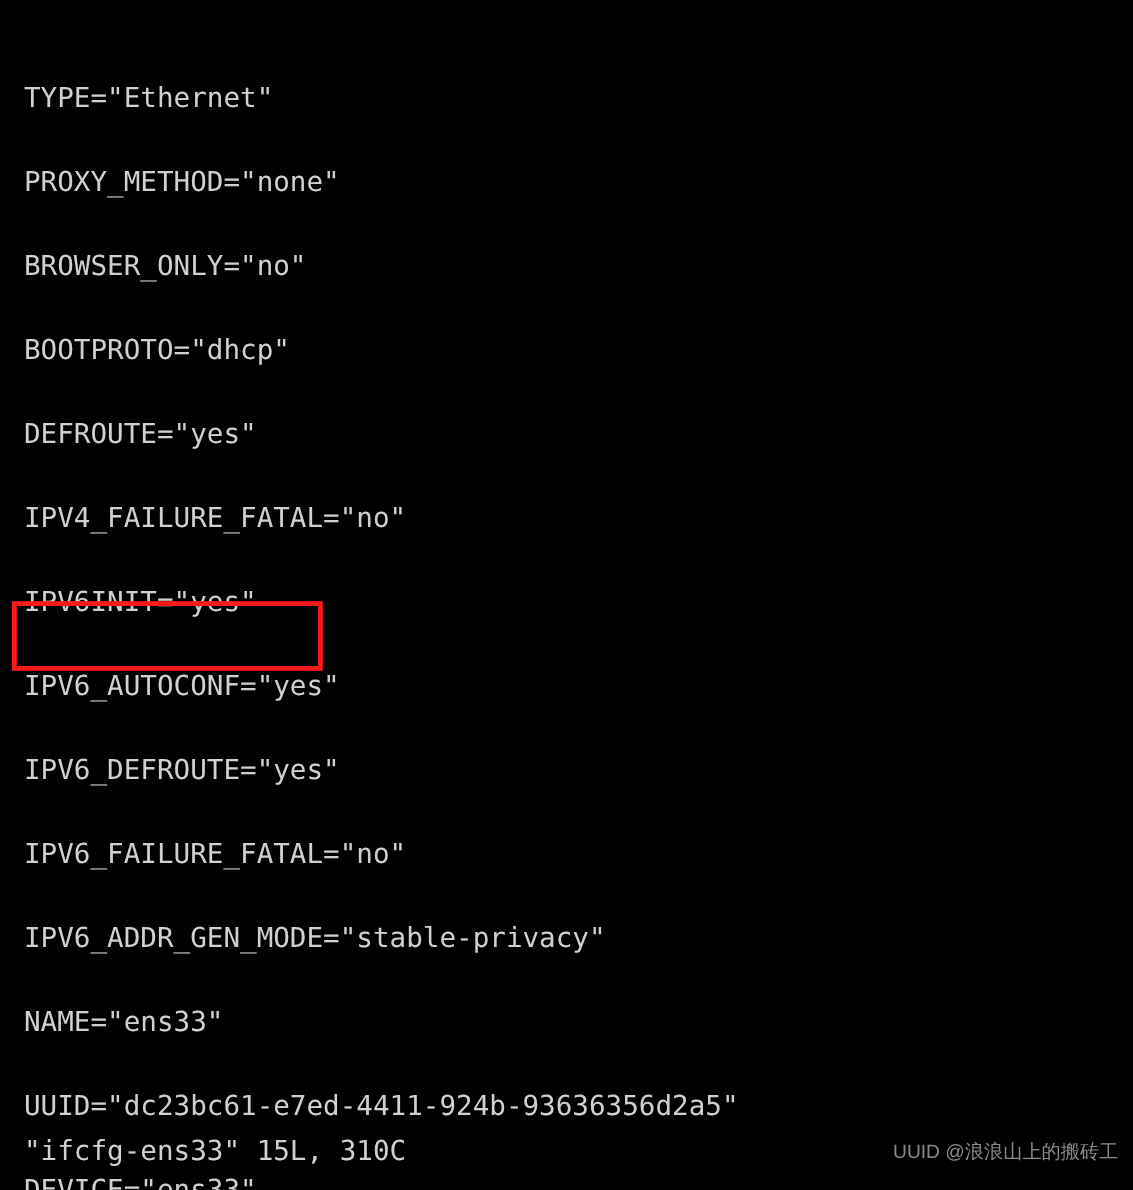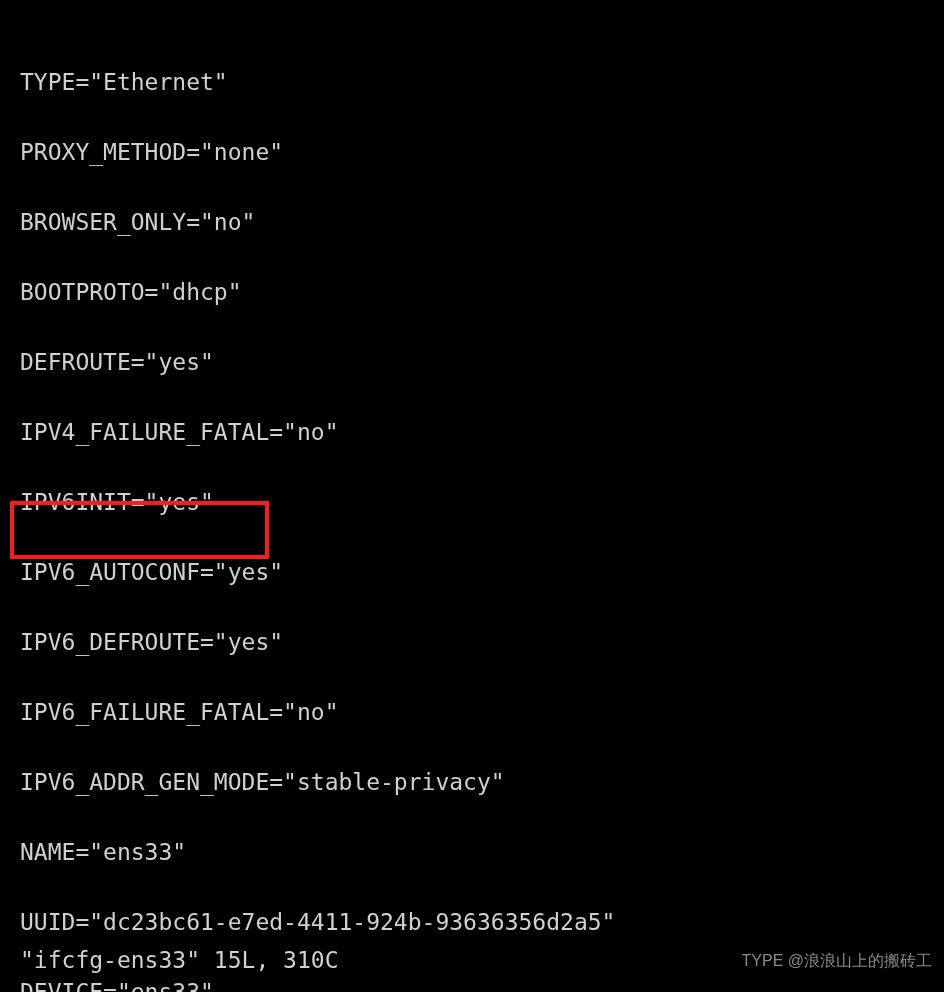--- a/index.html
+++ b/index.html
@@ -73,13 +73,13 @@
 
 
 
 
 </div>
 
 <div class="highlight-box"></div>
 
 <div class="status">"ifcfg-ens33" 15L, 310C</div>
 
-<div class="watermark">TYPE @浪浪山上的搬砖工</div>
+<div class="watermark">UUID @浪浪山上的搬砖工</div>
 
 </body></html>

